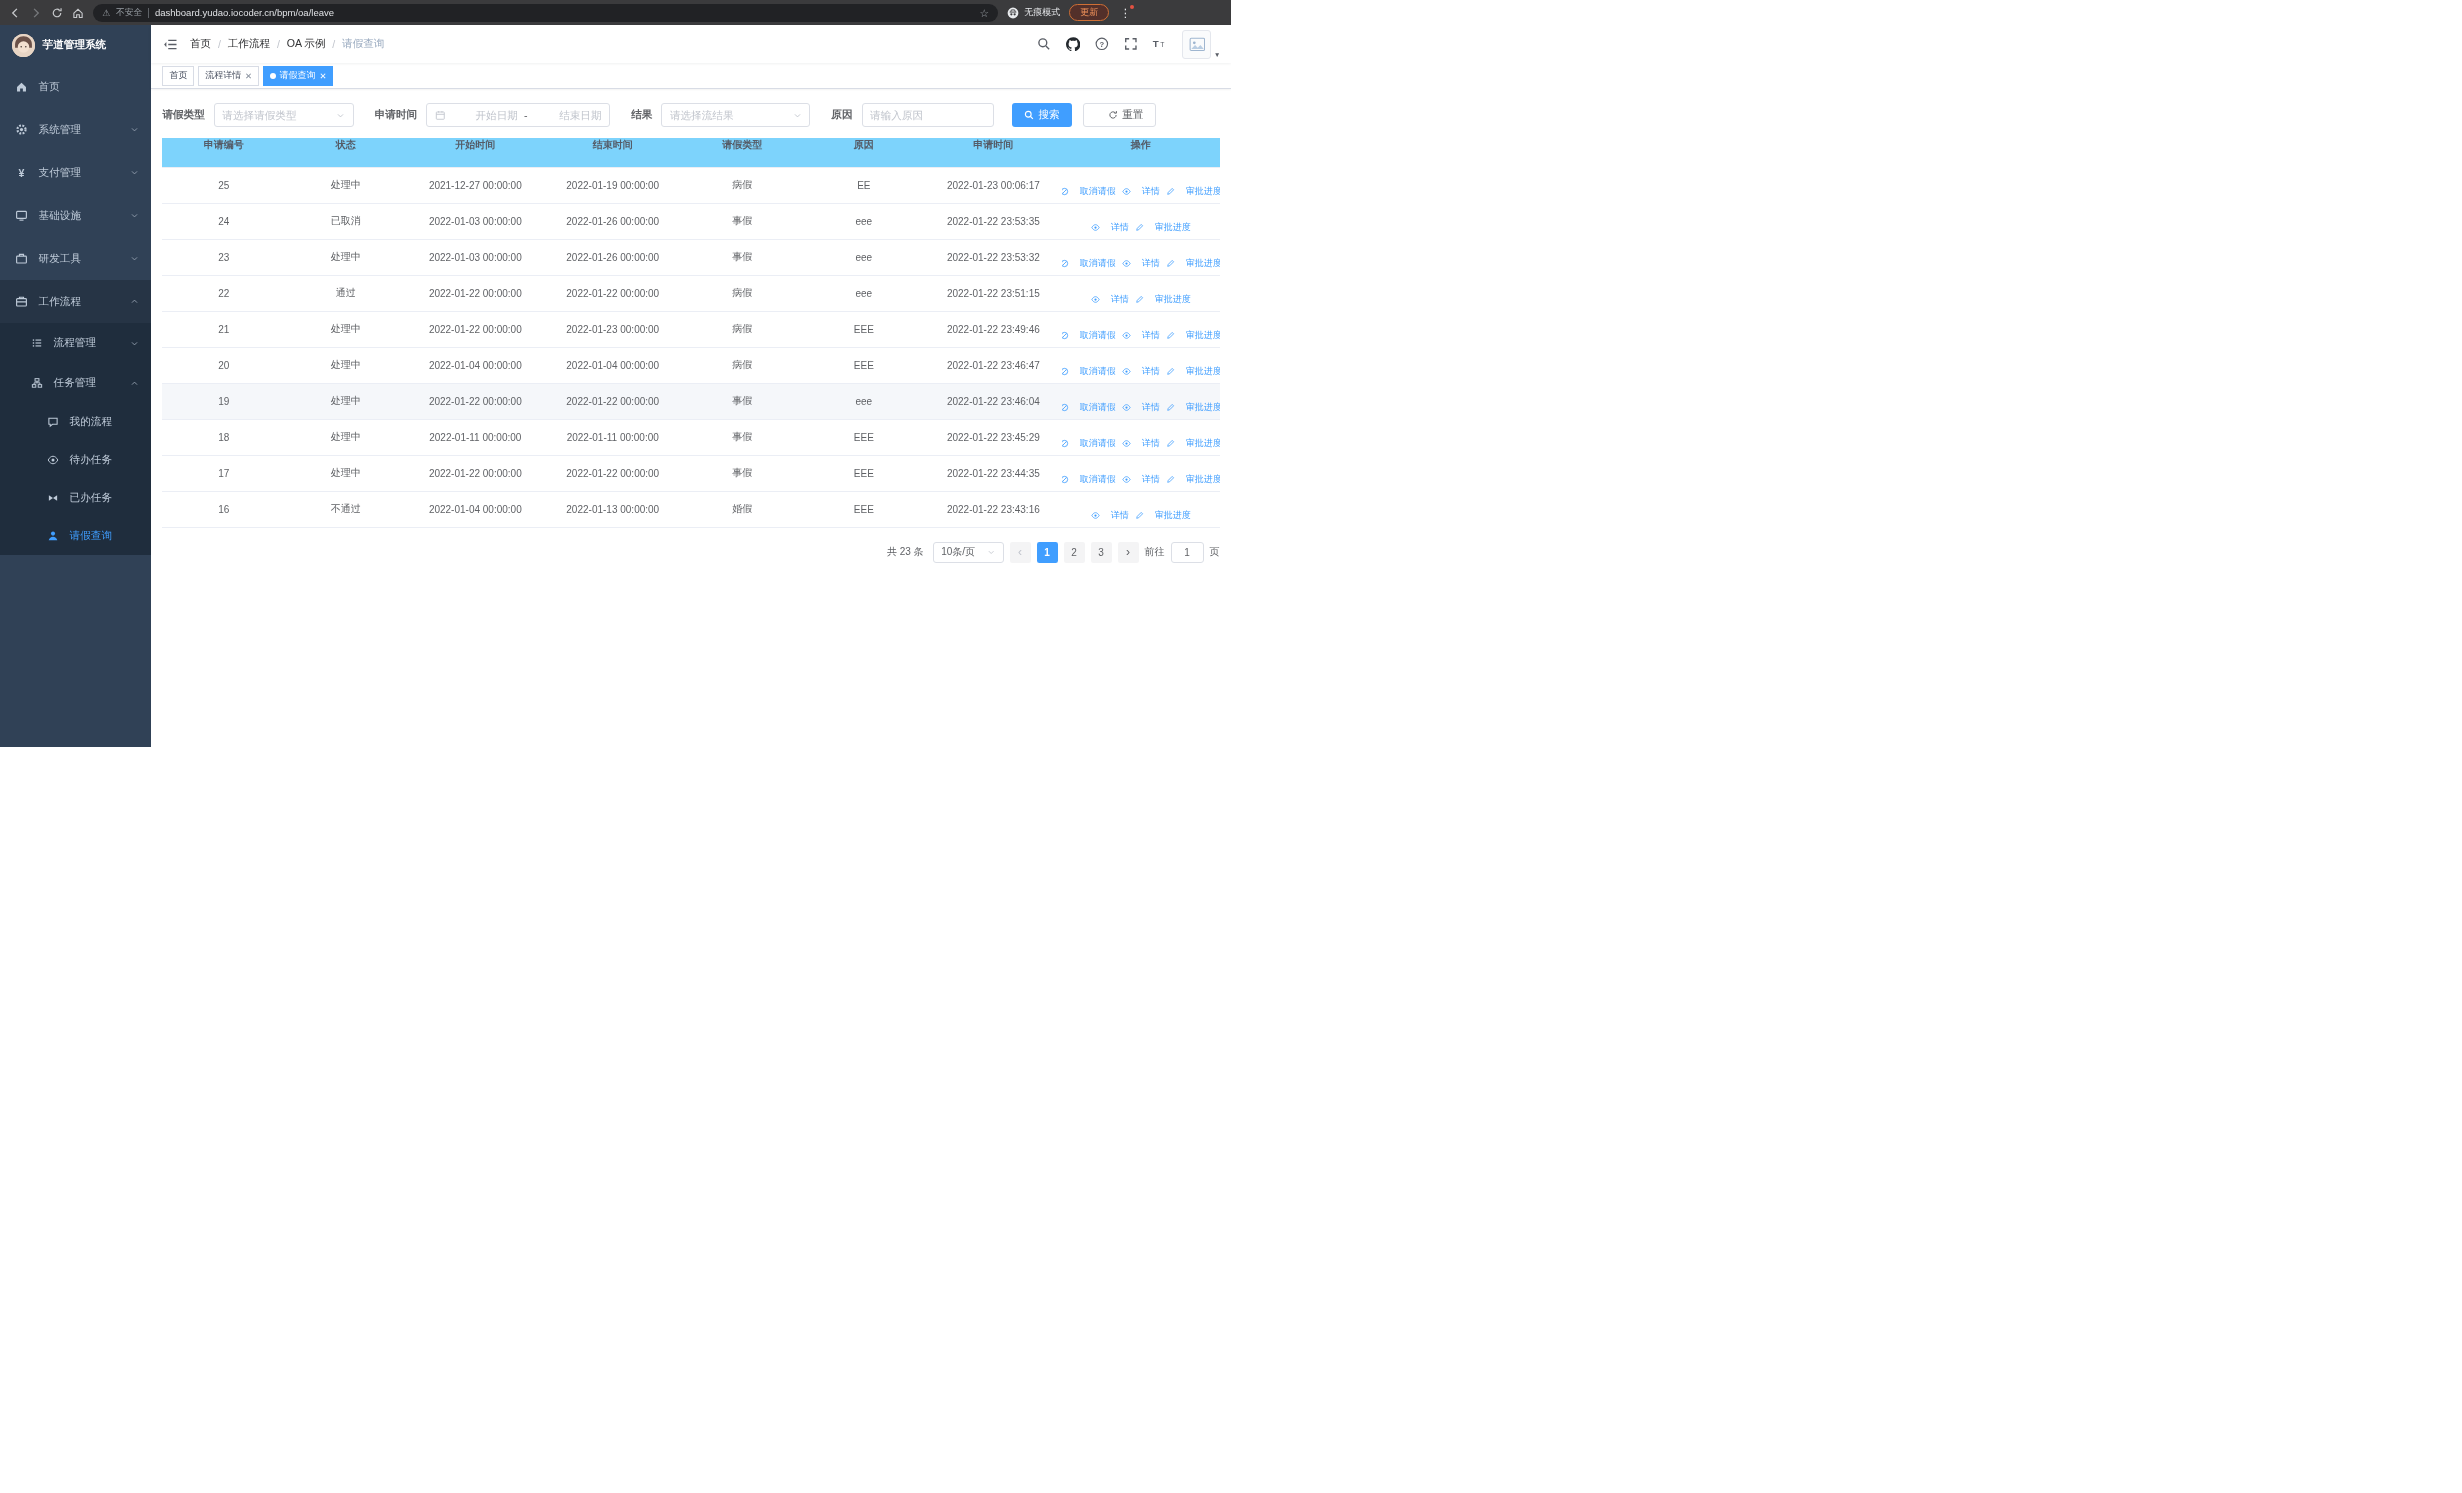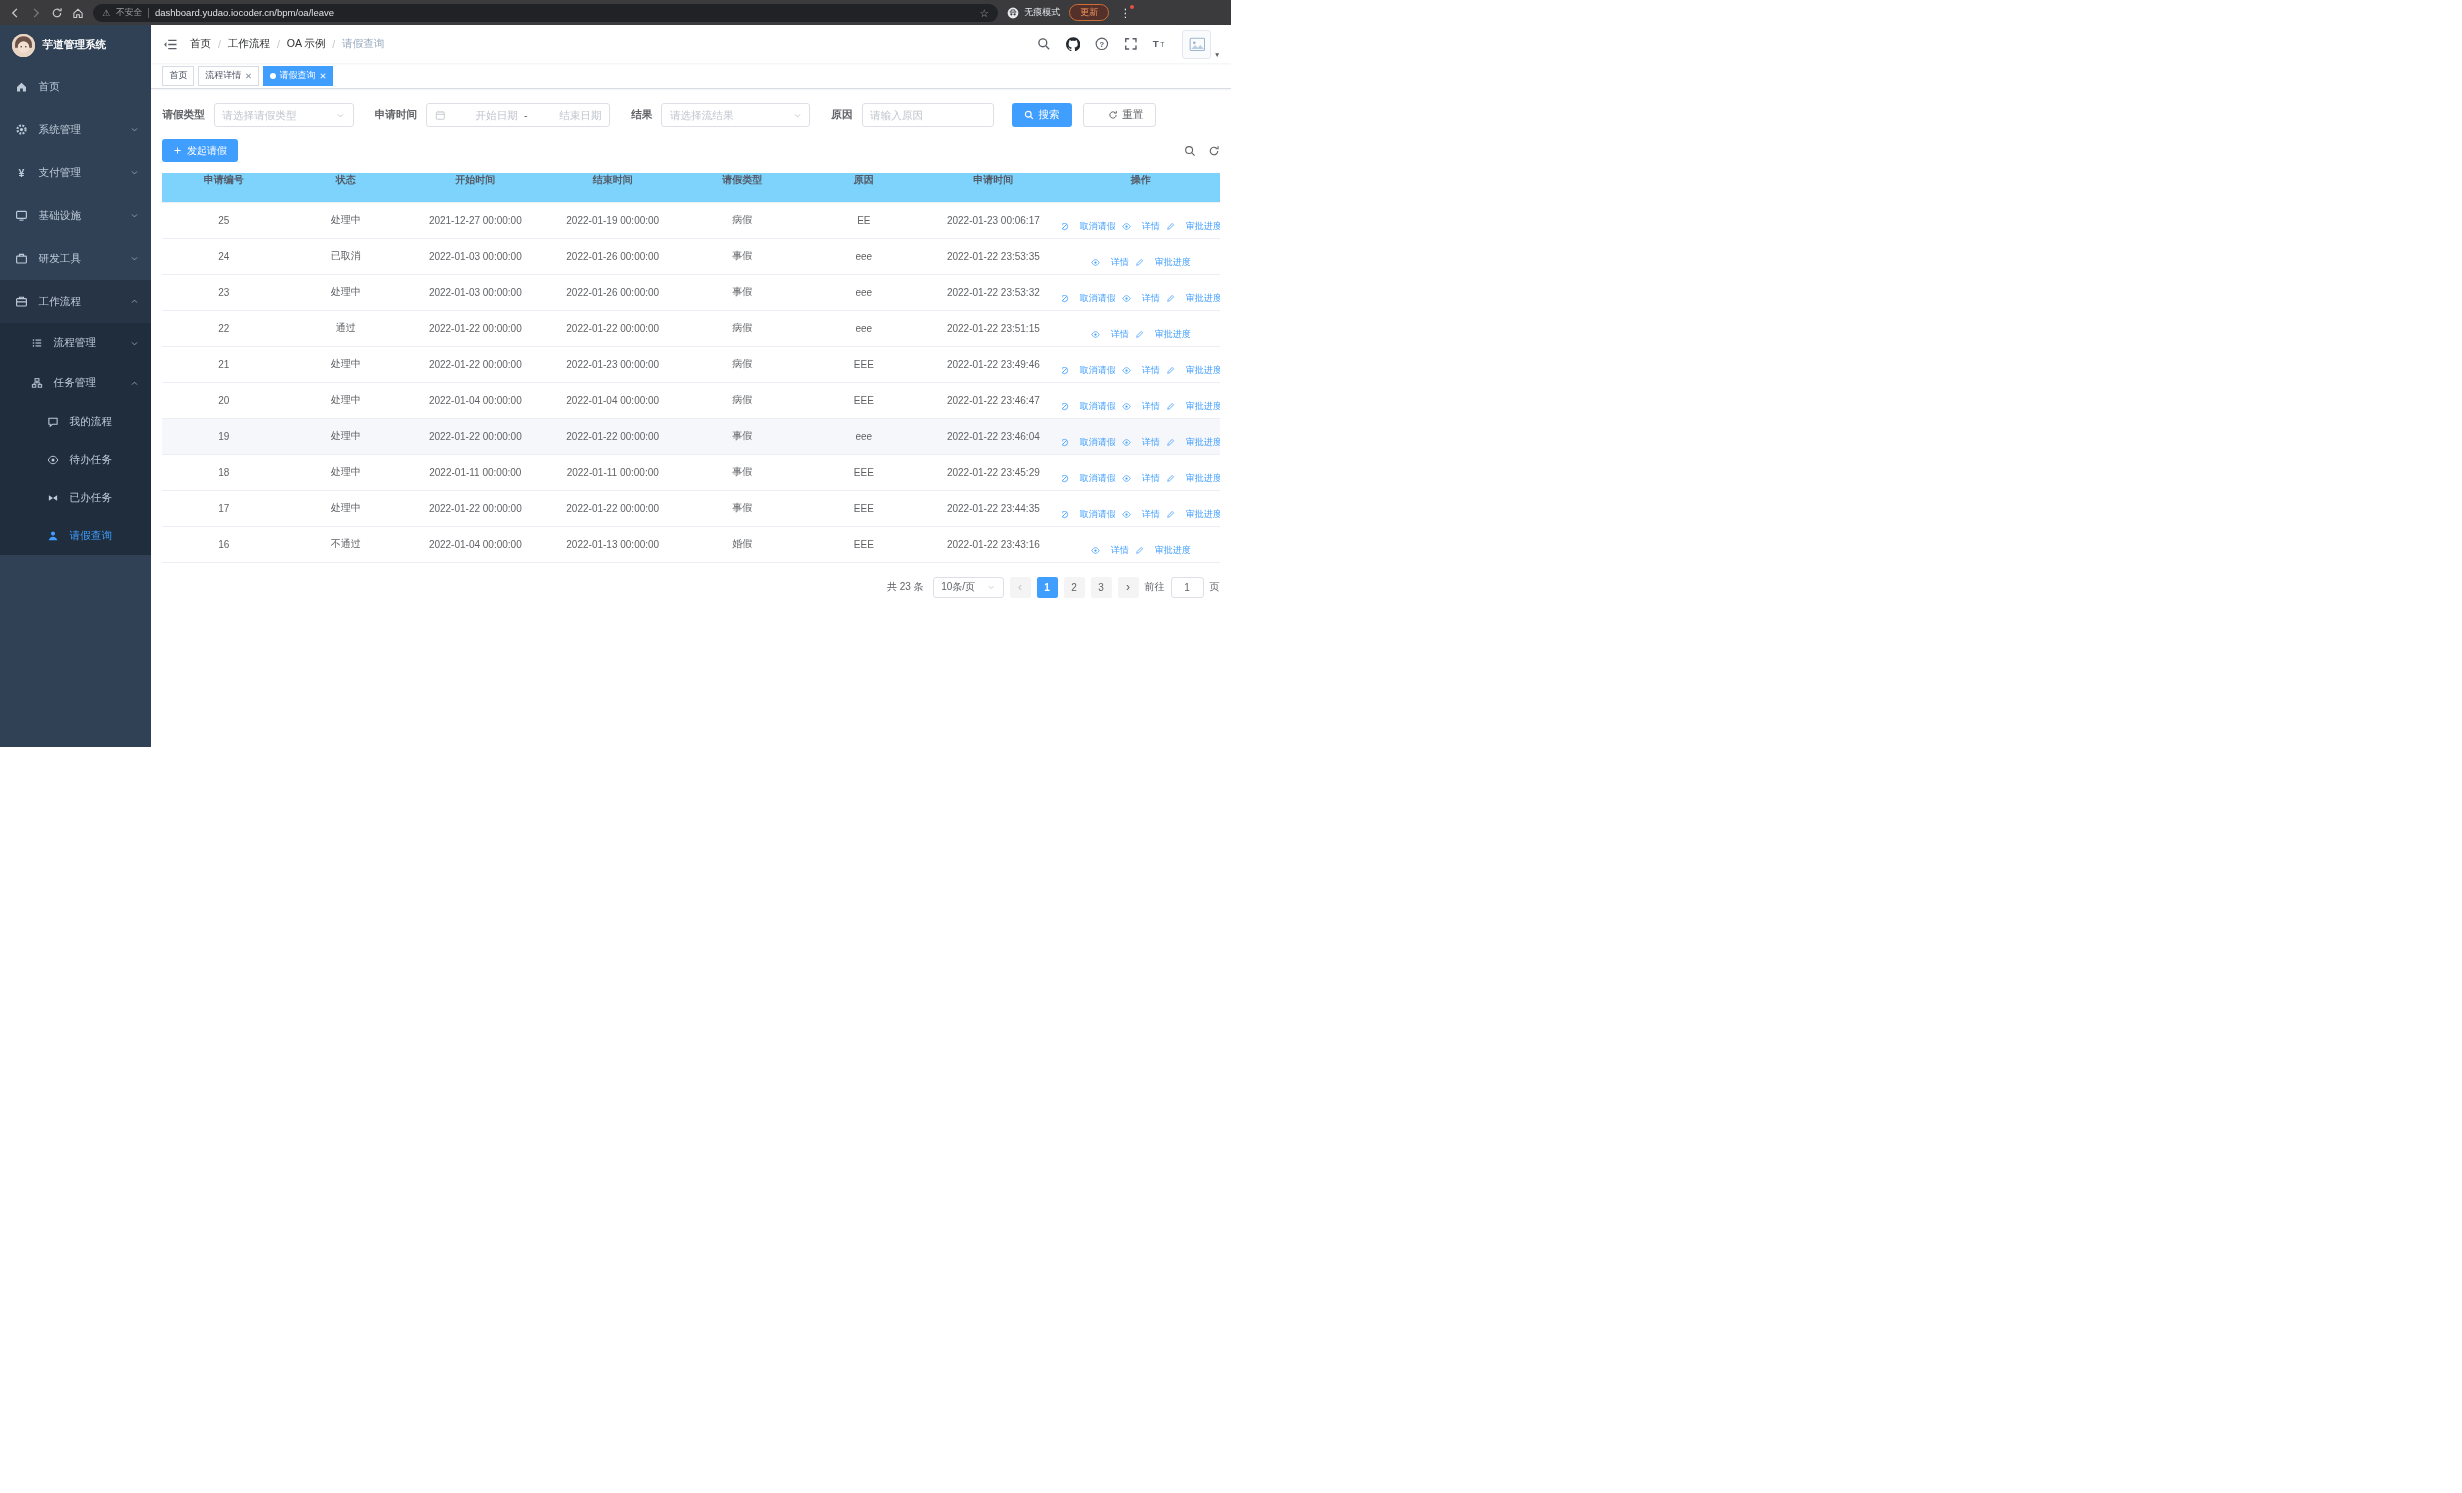--- a/index.html
+++ b/index.html
@@ -447,42 +447,20 @@
         <span style="width:10.6px"></span>
         <button class="btn btn-plain">
           <svg width="10" height="10" viewBox="0 0 16 16">
               <path d="M13 8a5 5 0 1 1-1.6-3.7" fill="none" stroke="#606266" stroke-width="1.6"></path>
               <path d="M13.4 1.8v3.2h-3.2" fill="none" stroke="#606266" stroke-width="1.6"></path>
             </svg>
           <span>重置</span>
         </button>
       </div>
 
-      <div class="toolbar-row">
-        <button class="btn btn-primary btn-create">
-          <svg width="9" height="9" viewBox="0 0 16 16">
-              <path d="M8 2.5v11M2.5 8h11" stroke="#fff" stroke-width="1.8"></path>
-            </svg>
-          <span>发起请假</span>
-        </button>
-        <div class="mini-ics">
-          <span class="mini-ic">
-            <svg width="12" height="12" viewBox="0 0 16 16">
-                <circle cx="6.8" cy="6.8" r="4.6" fill="none" stroke="currentColor" stroke-width="1.5"></circle>
-                <line x1="10.4" y1="10.4" x2="14.2" y2="14.2" stroke="currentColor" stroke-width="1.5"></line>
-              </svg>
-          </span>
-          <span class="mini-ic">
-            <svg width="12" height="12" viewBox="0 0 16 16">
-                <path d="M13 8a5 5 0 1 1-1.6-3.7" fill="none" stroke="currentColor" stroke-width="1.5"></path>
-                <path d="M13.4 1.8v3.2h-3.2" fill="none" stroke="currentColor" stroke-width="1.5"></path>
-              </svg>
-          </span>
-        </div>
-      </div>
 
       <div class="table">
         <div class="thead">
           <div class="tcell c0">申请编号</div>
           <div class="tcell c1">状态</div>
           <div class="tcell c2">开始时间</div>
           <div class="tcell c3">结束时间</div>
           <div class="tcell c4">请假类型</div>
           <div class="tcell c5">原因</div>
           <div class="tcell c6">申请时间</div>

